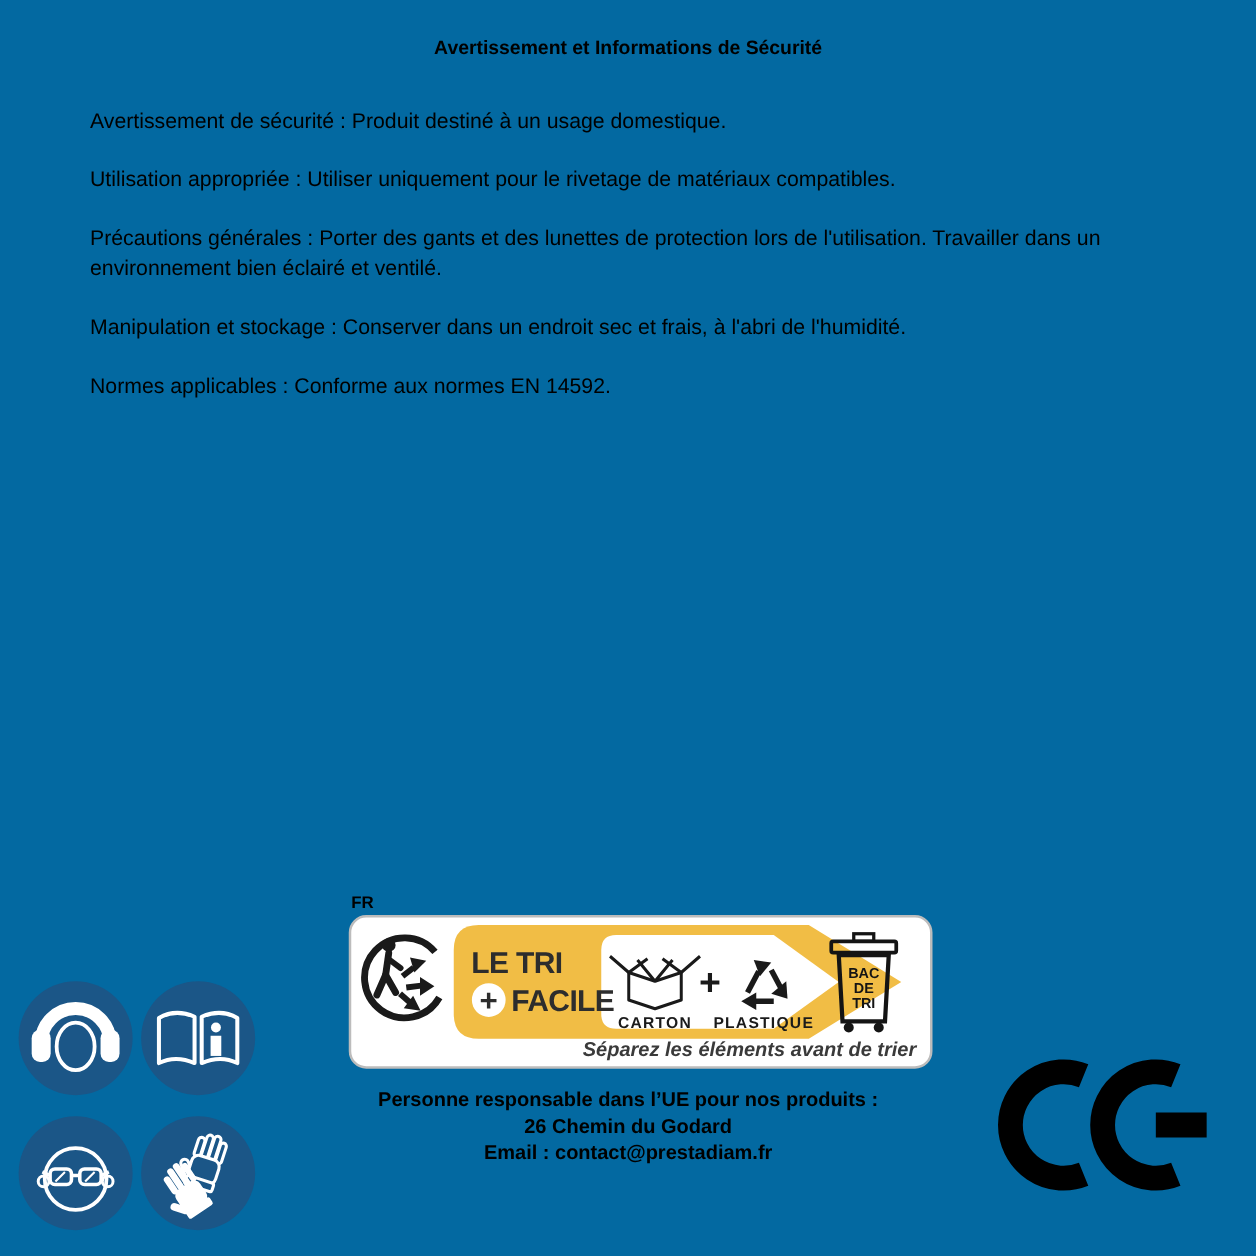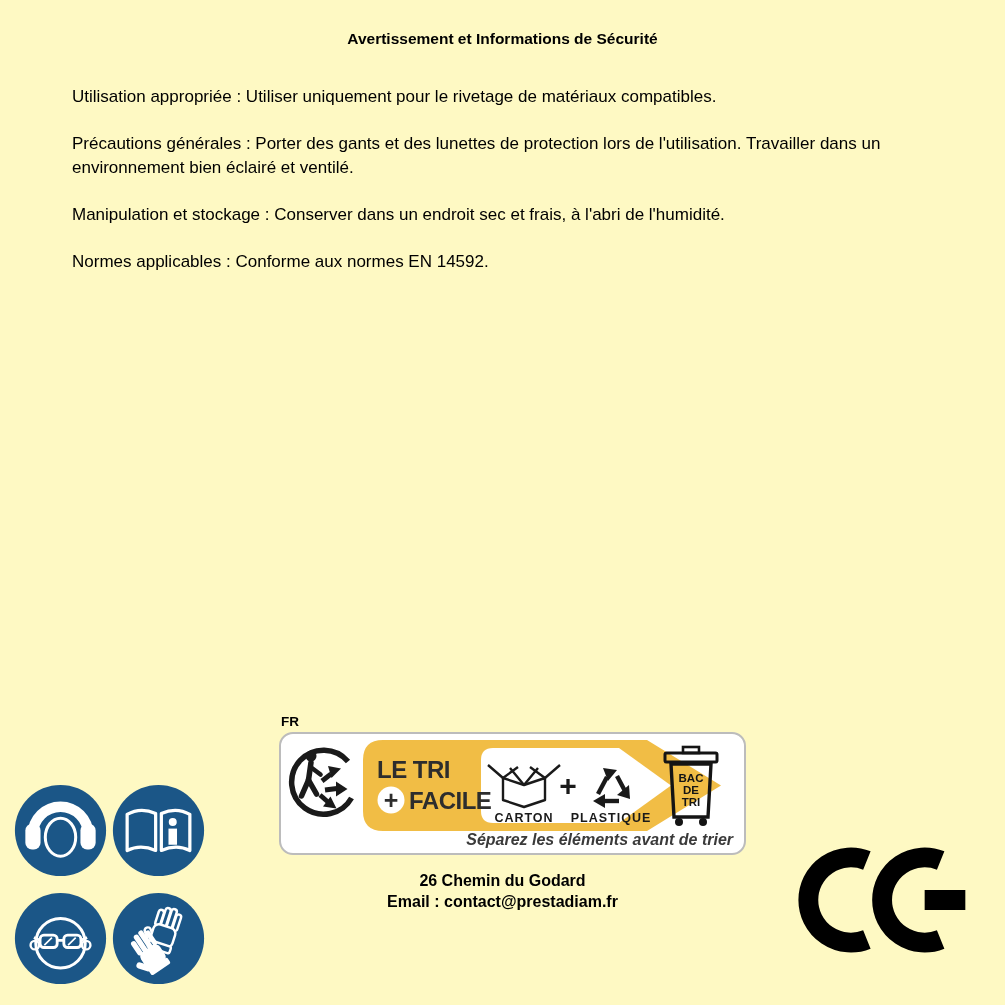--- a/index.html
+++ b/index.html
@@ -1,16 +1,16 @@
 <!DOCTYPE html>
 <html><head>
 <meta charset="utf-8">
 <style>
   html,body{margin:0;padding:0;background:#fff;}
-  .page{position:relative;width:1005px;height:1005px;background:#fef9c3;overflow:hidden;
+  .page{position:relative;width:1005px;height:1005px;background:#0369a1;overflow:hidden;
         font-family:"Liberation Sans", sans-serif;color:#000;}
   .title{position:absolute;top:30px;left:0;right:0;text-align:center;
          font-size:15.5px;font-weight:bold;margin:0;}
   .content{position:absolute;left:72px;top:85px;width:868px;font-size:17px;line-height:24px;}
   .content p{margin:0 0 23px 0;}
   .pictos{position:absolute;left:13px;top:783px;display:grid;
           grid-template-columns:95px 95px;gap:13px 3px;}
   .pictos svg{display:block;}
   .triman{position:absolute;left:268px;top:714px;padding-left:11px;}
   .fr{font-size:13.5px;font-weight:bold;margin:0 0 3px 2px;}
@@ -23,20 +23,21 @@
   .ce{position:absolute;left:797px;top:845px;}
 </style>
 </head>
 <body>
 
 <div class="page">
 
   <h1 class="title">Avertissement et Informations de Sécurité</h1>
 
   <div class="content">
+    <p>Avertissement de sécurité : Produit destiné à un usage domestique.</p>
     <p>Utilisation appropriée : Utiliser uniquement pour le rivetage de matériaux compatibles.</p>
     <p>Précautions générales : Porter des gants et des lunettes de protection lors de l'utilisation. Travailler dans un environnement bien éclairé et ventilé.</p>
     <p>Manipulation et stockage : Conserver dans un endroit sec et frais, à l'abri de l'humidité.</p>
     <p>Normes applicables : Conforme aux normes EN 14592.</p>
   </div>
 
   <div class="pictos">
     <svg width="95" height="95" viewBox="0 0 100 100">
       <circle cx="50" cy="50" r="48" fill="#1b5687"></circle>
       <path d="M21 54 A29 29 0 0 1 79 54" fill="none" stroke="#fff" stroke-width="11"></path>
@@ -141,20 +142,21 @@
         <text x="410" y="48" font-size="11.5" font-weight="bold" fill="#141414" text-anchor="middle">BAC</text>
         <text x="410" y="60" font-size="11.5" font-weight="bold" fill="#141414" text-anchor="middle">DE</text>
         <text x="410" y="72" font-size="11.5" font-weight="bold" fill="#141414" text-anchor="middle">TRI</text>
 
         <text x="452" y="111" font-size="16" font-style="italic" font-weight="bold" fill="#3a3a3a" text-anchor="end">Séparez les éléments avant de trier</text>
       </svg>
     </div>
   </div>
 
   <div class="resp">
+    <div>Personne responsable dans l’UE pour nos produits :</div>
     <div>26 Chemin du Godard</div>
     <div>Email : contact@prestadiam.fr</div>
   </div>
 
   <div class="ce">
     <svg width="174" height="110" viewBox="-2 8 184 116">
       <path d="M71.9 24.3 A45 45 0 1 0 71.9 107.7" fill="none" stroke="#000" stroke-width="21"></path>
       <path d="M149.9 24.3 A45 45 0 1 0 149.9 107.7" fill="none" stroke="#000" stroke-width="21"></path>
       <path d="M133 66 H176" fill="none" stroke="#000" stroke-width="21"></path>
     </svg>

